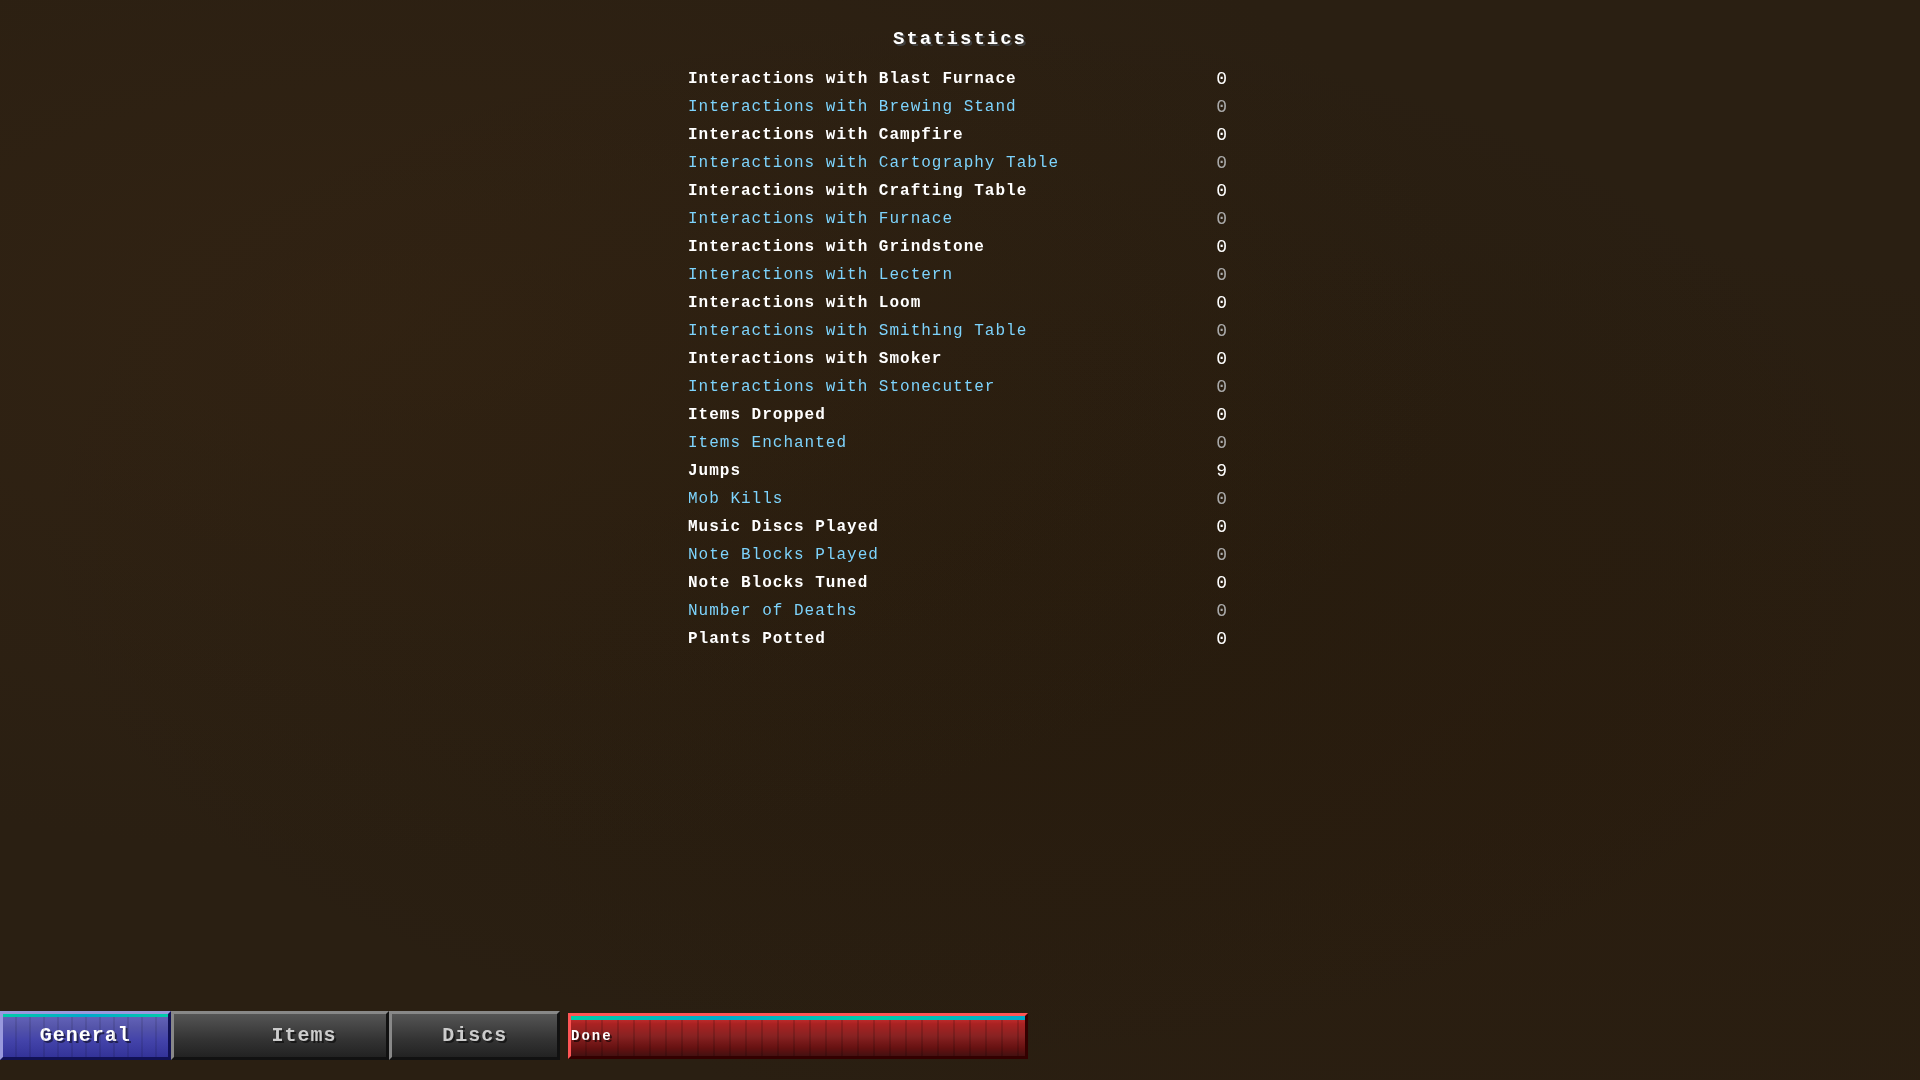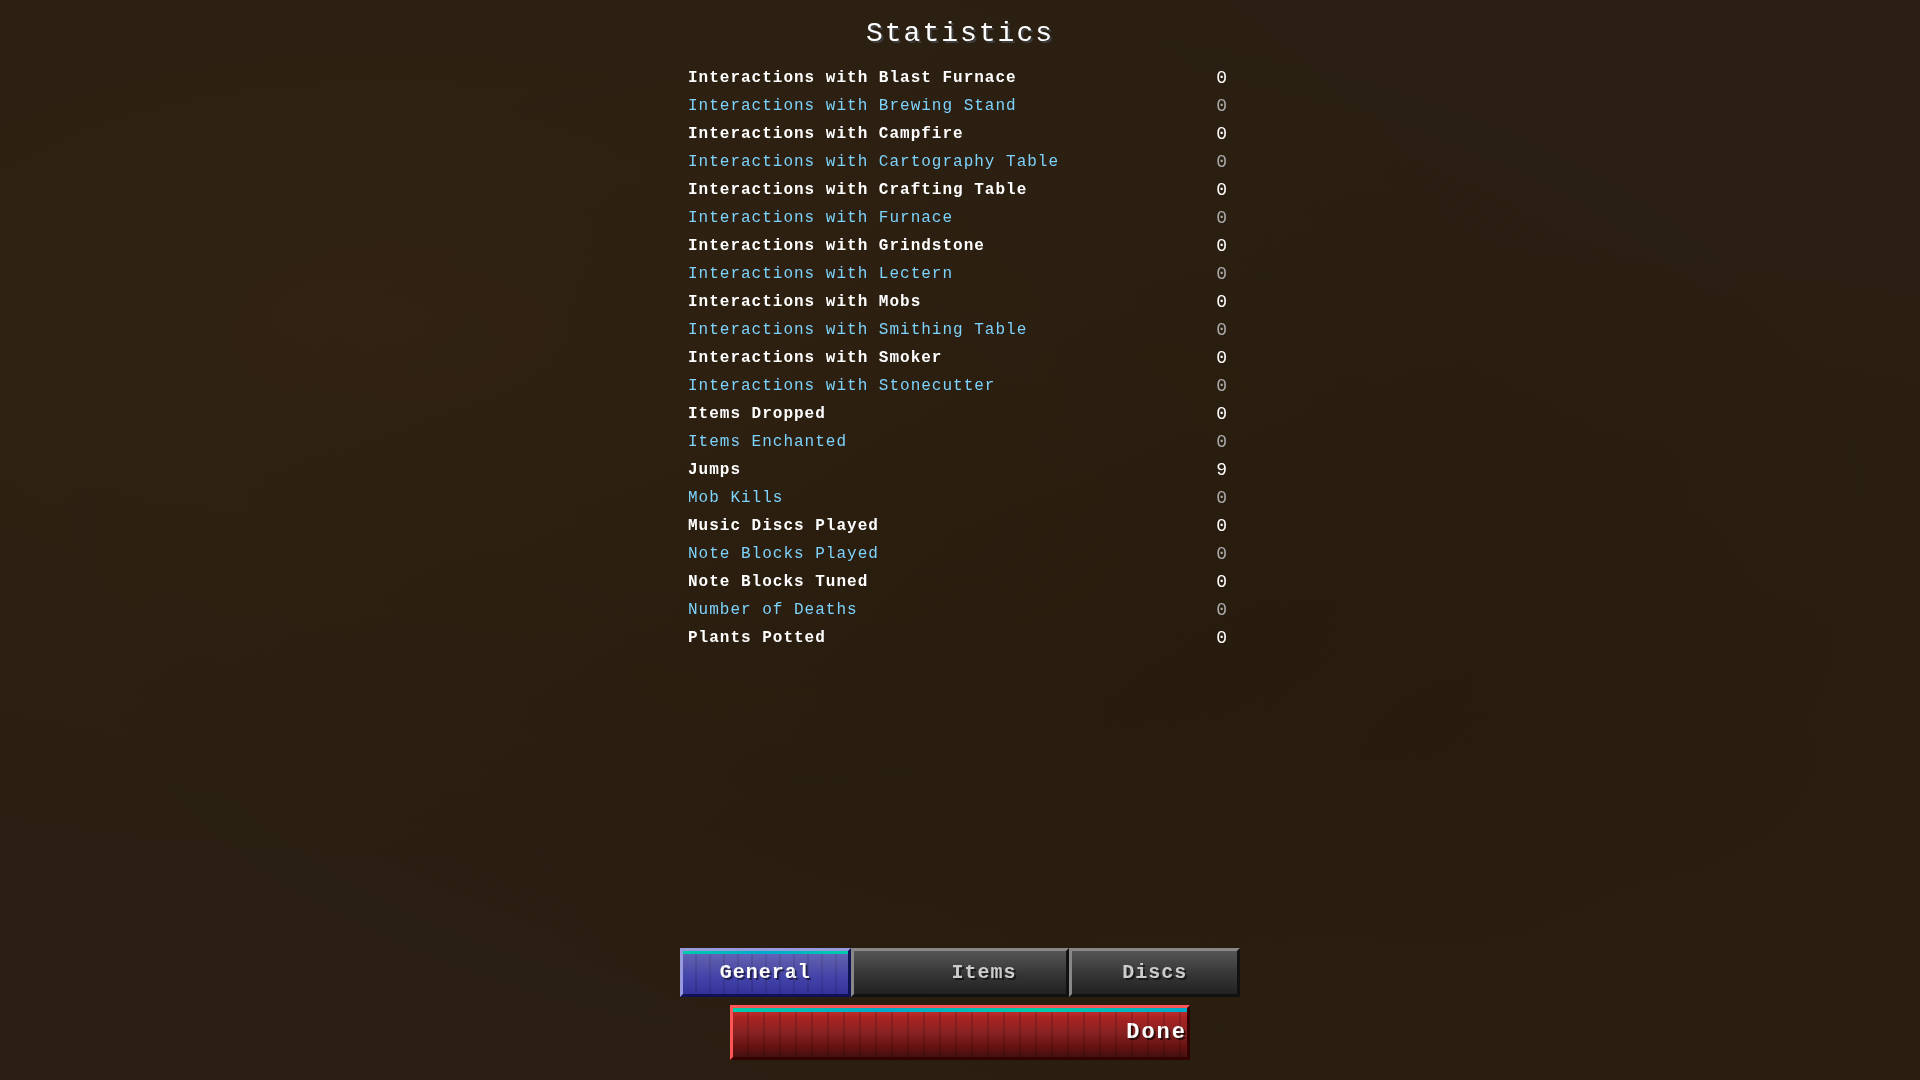--- a/index.html
+++ b/index.html
@@ -44,24 +44,24 @@
       background:
         radial-gradient(ellipse at 20% 30%, rgba(60,40,20,0.4) 0%, transparent 50%),
         radial-gradient(ellipse at 80% 70%, rgba(40,25,10,0.4) 0%, transparent 50%),
         radial-gradient(ellipse at 50% 50%, rgba(30,20,5,0.3) 0%, transparent 70%);
       background-color: #2a1f12;
       z-index: -1;
     }
 
     .page-title {
       color: #ffffff;
-      font-size: 28px;
-      font-weight: normal;
+      font-size: 19px;
+      font-weight: bold;
       text-align: center;
-      margin-top: 18px;
+      margin-top: 28px;
       margin-bottom: 10px;
       letter-spacing: 2px;
       text-shadow: 2px 2px 0px #3f3f3f;
       font-family: 'Courier New', monospace;
     }
 
     .stats-container {
       width: 560px;
       height: 590px;
       position: relative;
@@ -128,21 +128,21 @@
     .stat-row.dim .stat-value {
       color: #aaaaaa;
     }
 
     .bottom-bar {
       position: absolute;
       bottom: 0;
       left: 0;
       right: 0;
       display: flex;
-      flex-direction: column;
+      flex-direction: row;
       align-items: center;
       padding-bottom: 20px;
       gap: 8px;
     }
 
     .tab-buttons {
       display: flex;
       gap: 0;
       width: 560px;
     }
@@ -158,25 +158,25 @@
       border: none;
       text-align: center;
       text-shadow: 2px 2px 0px rgba(0,0,0,0.5);
       position: relative;
     }
 
     .done-btn {
       width: 460px;
       padding: 12px 0;
       font-family: 'Courier New', monospace;
-      font-size: 22px;
+      font-size: 14px;
       font-weight: bold;
       letter-spacing: 2px;
       cursor: pointer;
-      text-align: right;
+      text-align: left;
       color: #ffffff;
       text-shadow: 2px 2px 0px rgba(0,0,0,0.6);
       background: linear-gradient(180deg,
         #cc3333 0%,
         #aa2222 20%,
         #882222 50%,
         #661111 80%,
         #441111 100%
       );
       border-top: 3px solid #ff5555;
@@ -298,21 +298,21 @@
       </div>
       <div class="stat-row bright">
         <span class="stat-name">Interactions with Grindstone</span>
         <span class="stat-value">0</span>
       </div>
       <div class="stat-row dim">
         <span class="stat-name">Interactions with Lectern</span>
         <span class="stat-value">0</span>
       </div>
       <div class="stat-row bright">
-        <span class="stat-name">Interactions with Mobs</span>
+        <span class="stat-name">Interactions with Loom</span>
         <span class="stat-value">0</span>
       </div>
       <div class="stat-row dim">
         <span class="stat-name">Interactions with Smithing Table</span>
         <span class="stat-value">0</span>
       </div>
       <div class="stat-row bright">
         <span class="stat-name">Interactions with Smoker</span>
         <span class="stat-value">0</span>
       </div>

